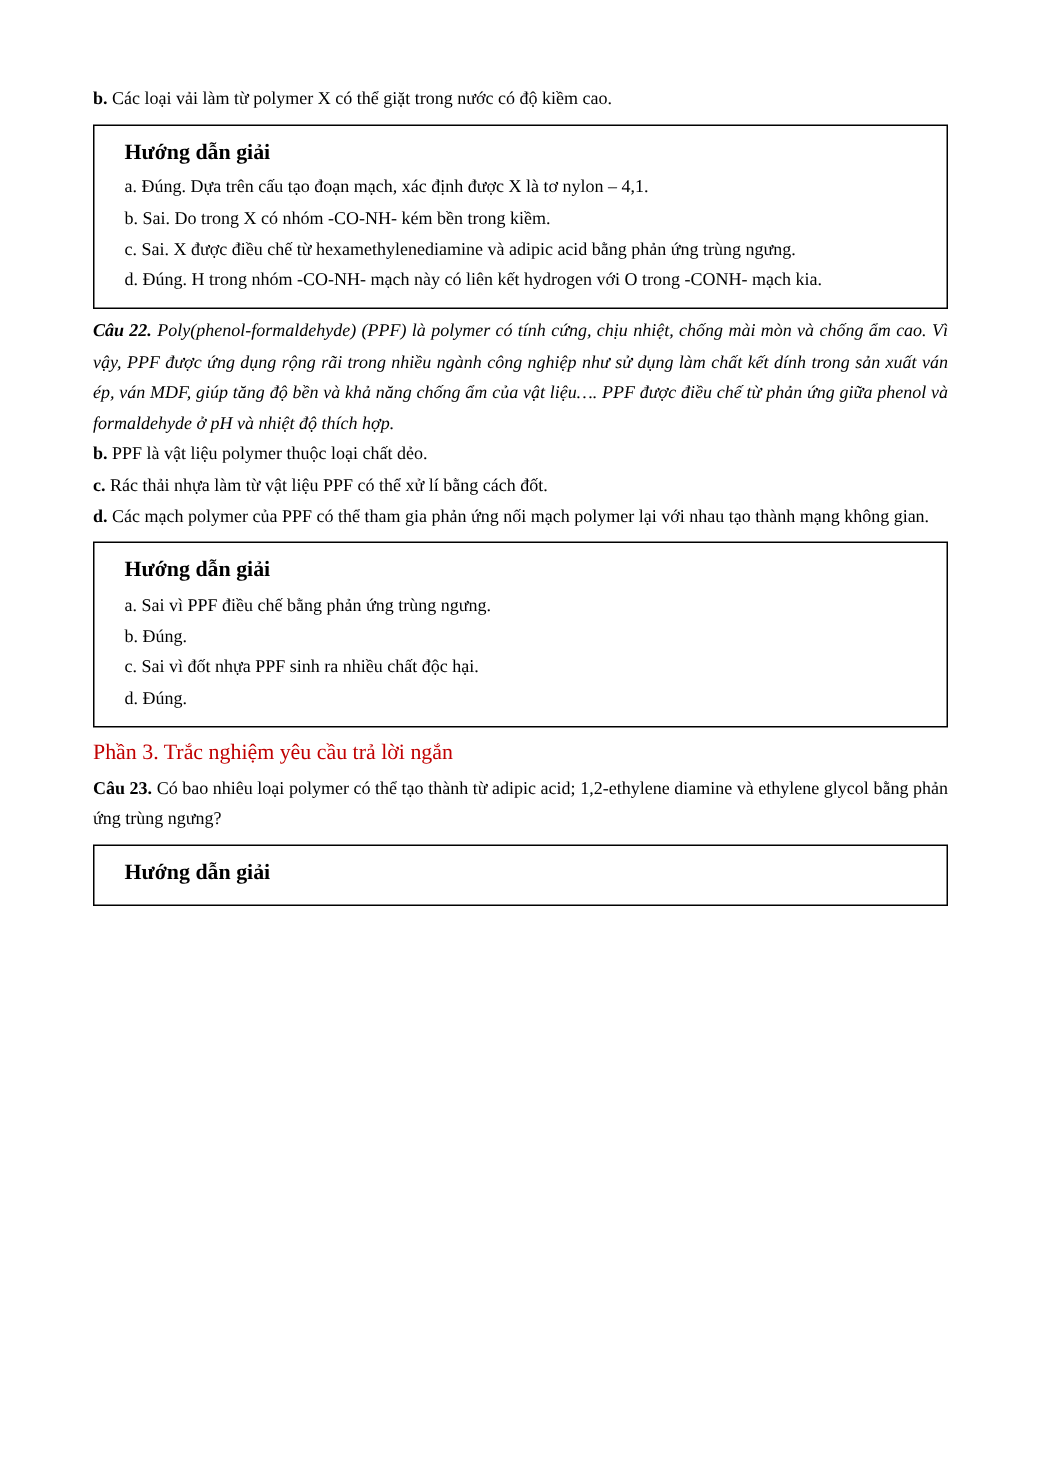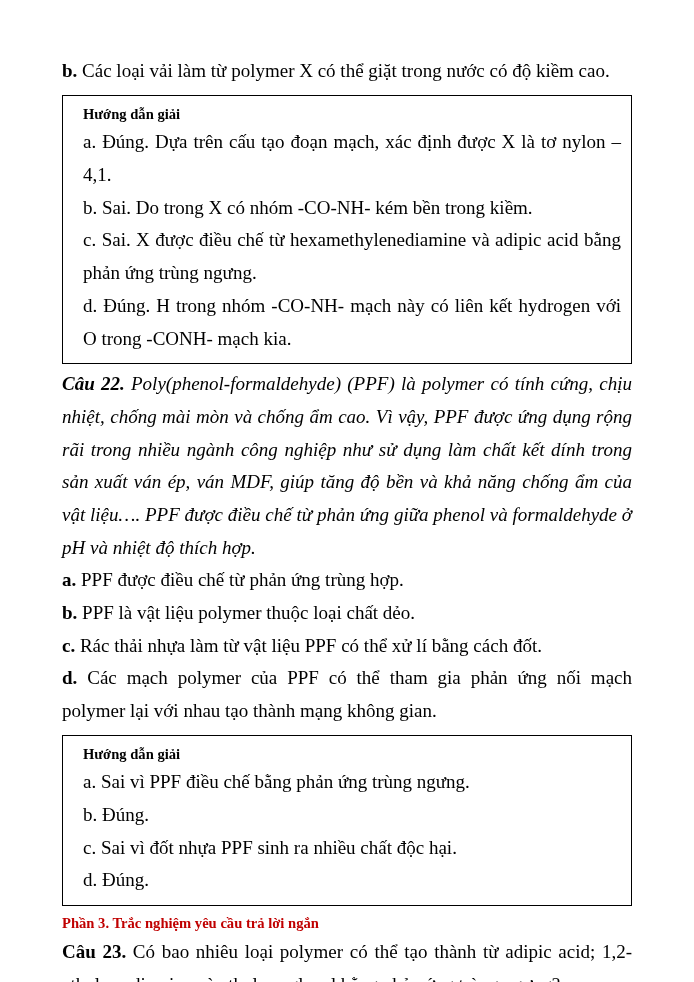--- a/index.html
+++ b/index.html
@@ -23,42 +23,42 @@
     position: relative;
   }
   p {
     margin: 0 0 0 0;
     font-size: 14.6px;
     line-height: 1.72;
     text-align: justify;
     text-justify: inter-word;
   }
   .line {
-    font-size: 19px;
+    font-size: 12px;
     line-height: 1.72;
   }
   b, .b { font-weight: bold; }
 
   .box {
     border: 1px solid #000000;
     box-sizing: border-box;
     padding: 6px 10px 8px 20px;
     margin: 7px 0 4px 0;
   }
   .box p {
     margin: 0;
   }
   .box-title {
     font-weight: bold;
     font-size: 14.6px;
     line-height: 1.7;
   }
   .section-heading {
     color: #c00000;
-    font-weight: bold;
+    font-weight: normal;
     font-size: 14.6px;
     line-height: 1.8;
     margin-top: 4px;
   }
   .para {
     margin-top: 0;
     font-style: italic;
   }
 </style>
 </head>
@@ -77,23 +77,20 @@
     <p class="line">a. Đúng. Dựa trên cấu tạo đoạn mạch, xác định được X là tơ nylon – 4,1.</p>
     <p class="line">b. Sai. Do trong X có nhóm -CO-NH- kém bền trong kiềm.</p>
     <p class="line">c. Sai. X được điều chế từ hexamethylenediamine và adipic acid bằng phản ứng trùng ngưng.</p>
     <p class="line">d. Đúng. H trong nhóm -CO-NH- mạch này có liên kết hydrogen với O trong -CONH- mạch kia.</p>
   </div>
 
   <p class="line para">
     <b>Câu 22.</b><span> Poly(phenol-formaldehyde) (PPF) là polymer có tính cứng, chịu nhiệt, chống mài mòn và chống ẩm cao. Vì vậy, PPF được ứng dụng rộng rãi trong nhiều ngành công nghiệp như sử dụng làm chất kết dính trong sản xuất ván ép, ván MDF, giúp tăng độ bền và khả năng chống ẩm của vật liệu…. PPF được điều chế từ phản ứng giữa phenol và formaldehyde ở pH và nhiệt độ thích hợp.</span>
   </p>
 
-  <p class="line">
-    <b>a.</b><span> PPF được điều chế từ phản ứng trùng hợp.</span>
-  </p>
 
   <p class="line">
     <b>b.</b><span> PPF là vật liệu polymer thuộc loại chất dẻo.</span>
   </p>
 
   <p class="line">
     <b>c.</b><span> Rác thải nhựa làm từ vật liệu PPF có thể xử lí bằng cách đốt.</span>
   </p>
 
   <p class="line">

